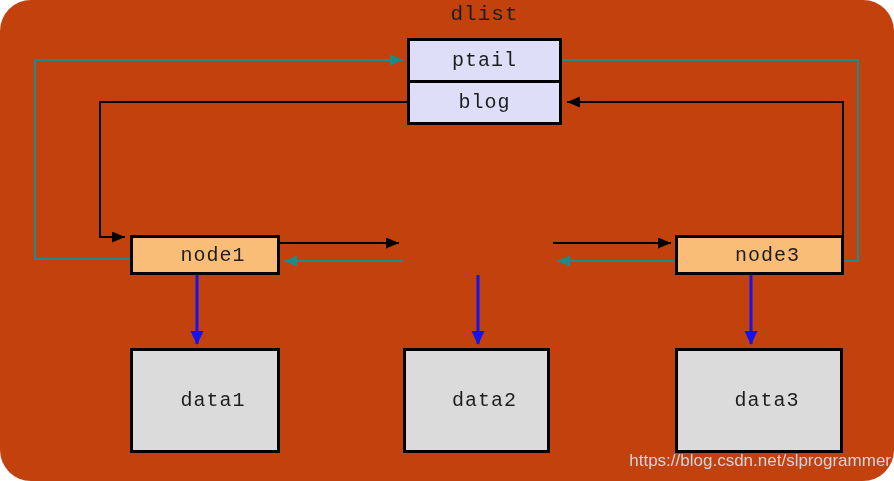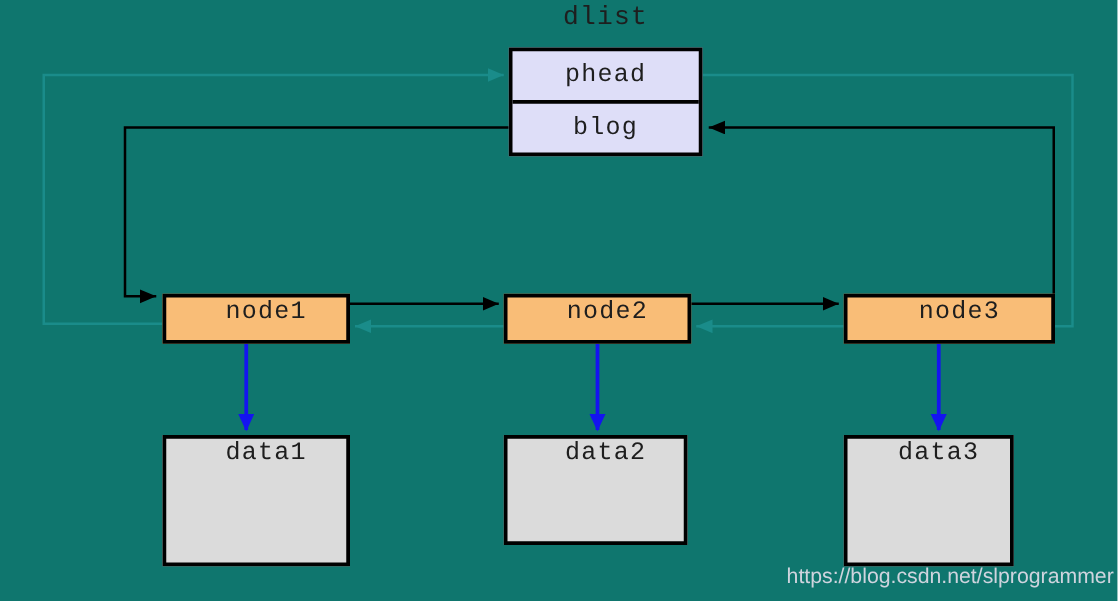--- a/index.html
+++ b/index.html
@@ -1,24 +1,24 @@
 <!DOCTYPE html>
 <html style="--node-fill: #F9BD77; --dlist-fill: #DEDEF8; --data-fill: #DBDBDB; --border: #000000; --next-arrow: #000000; --prev-arrow: #1A8C8A; --data-arrow: #1414F0; --watermark: #CFD4DE;"><head>
 <meta charset="utf-8">
 <style>
   html,body { margin:0; padding:0; background:#fff; }
   .canvas {
-    position:relative; width:894px; height:481px; background:#0f766e;
-    overflow:hidden; font-family:"Liberation Mono", monospace;
+    position:relative; width:894px; height:481px; background:#c2410c;
+    overflow:hidden; font-family:"Liberation Mono", monospace;border-radius:31px;
   }
   .wires { position:absolute; left:0; top:0; width:894px; height:481px; }
   .box {
     position:absolute; box-sizing:border-box;
     border:3px solid var(--border);
-    display:flex; align-items:flex-start; justify-content:center;
+    display:flex; align-items:center; justify-content:center;
     font-size:20px; letter-spacing:1px; color:#1e1e1e;padding-left:16px;
   }
   .node-box { background:var(--node-fill); }
   .data-box { background:var(--data-fill); }
   .dlist-box { background:var(--dlist-fill); flex-direction:column; align-items:stretch; padding:0; }
   .dlist-row { flex:1; display:flex; align-items:center; justify-content:center; }
   .dlist-row.first { border-bottom:3px solid var(--border); }
   .diagram-title {
     position:absolute; left:407px; top:3px; width:155px;
     text-align:center; font-size:21px; letter-spacing:1px; color:#1e1e1e;
@@ -27,22 +27,22 @@
     position:absolute; right:3px; top:451px;
     font-family:"Liberation Sans", sans-serif;
     font-size:17px; color:var(--watermark);
   }
   
   #dlist  { left:407px; top:38px;  width:155px; height:87px; }
   #node1  { left:130px; top:235px; width:150px; height:40px; }
   #node2  { left:403px; top:235px; width:150px; height:40px; }
   #node3  { left:675px; top:235px; width:169px; height:40px; }
   #data1  { left:130px; top:348px; width:150px; height:105px; }
-  #data2  { left:403px; top:348px; width:147px; height:88px; }
-  #data3  { left:675px; top:348px; width:136px; height:105px; }
+  #data2  { left:403px; top:348px; width:147px; height:105px; }
+  #data3  { left:675px; top:348px; width:168px; height:105px; }
   path.wire { fill:none; }
   path.next { stroke:var(--next-arrow); stroke-width:2; }
   path.prev { stroke:var(--prev-arrow); stroke-width:2; }
   path.data { stroke:var(--data-arrow); stroke-width:3; }
 </style>
 </head>
 <body>
 
 <div class="canvas">
 
@@ -71,32 +71,29 @@
 
     <path class="wire data" d="M197,275 L197,344" marker-end="url(#mk-data)"></path>
     <path class="wire data" d="M478,275 L478,344" marker-end="url(#mk-data)"></path>
     <path class="wire data" d="M751,275 L751,344" marker-end="url(#mk-data)"></path>
   </svg>
 
   <div class="diagram-title">dlist</div>
 
   <div class="box dlist-box" id="dlist">
     <div class="dlist-row first">
-      <span>phead</span>
+      <span>ptail</span>
     </div>
     <div class="dlist-row">
       <span>blog</span>
     </div>
   </div>
 
   <div class="box node-box" id="node1">
     <span>node1</span>
-  </div>
-  <div class="box node-box" id="node2">
-    <span>node2</span>
   </div>
   <div class="box node-box" id="node3">
     <span>node3</span>
   </div>
 
   <div class="box data-box" id="data1">
     <span>data1</span>
   </div>
   <div class="box data-box" id="data2">
     <span>data2</span>

